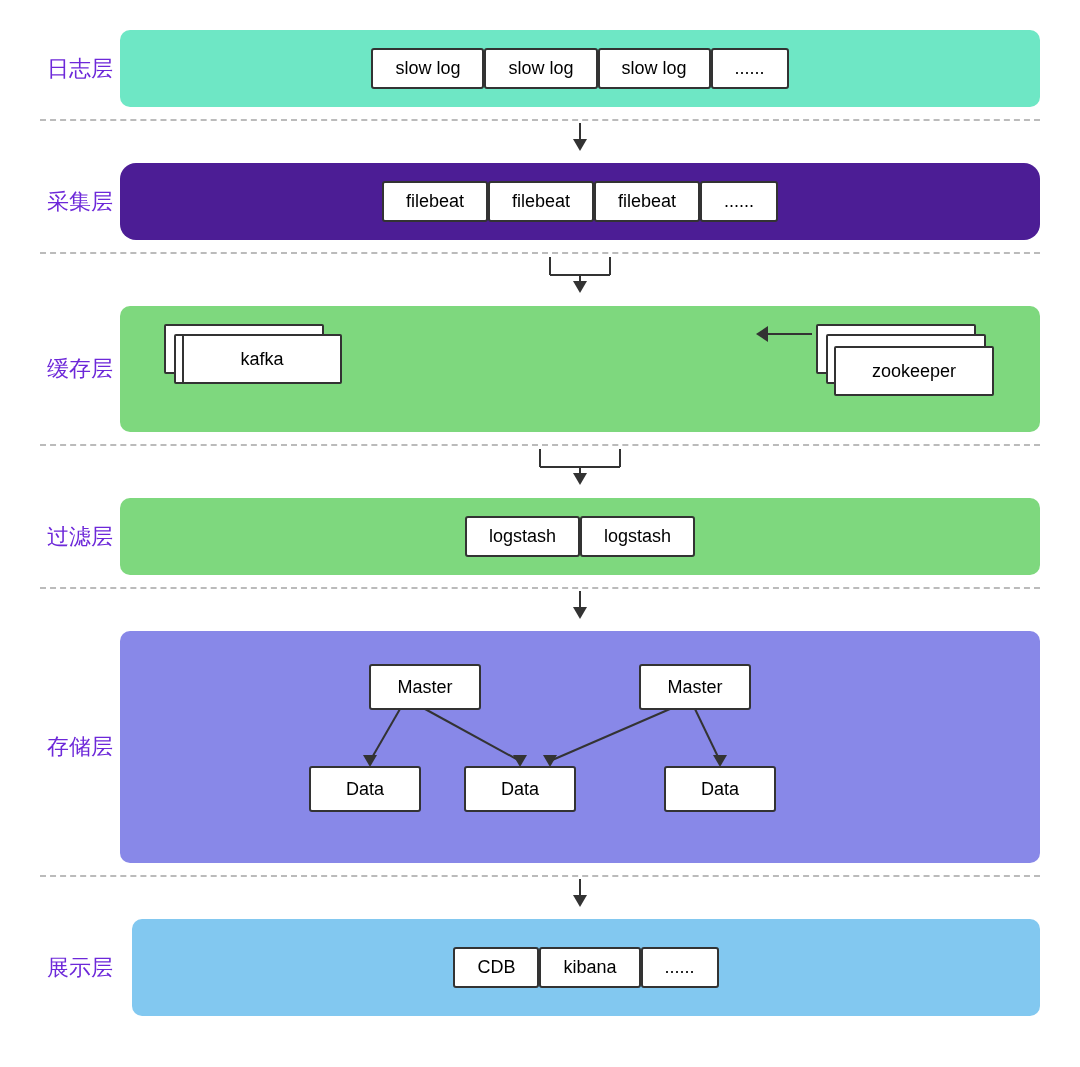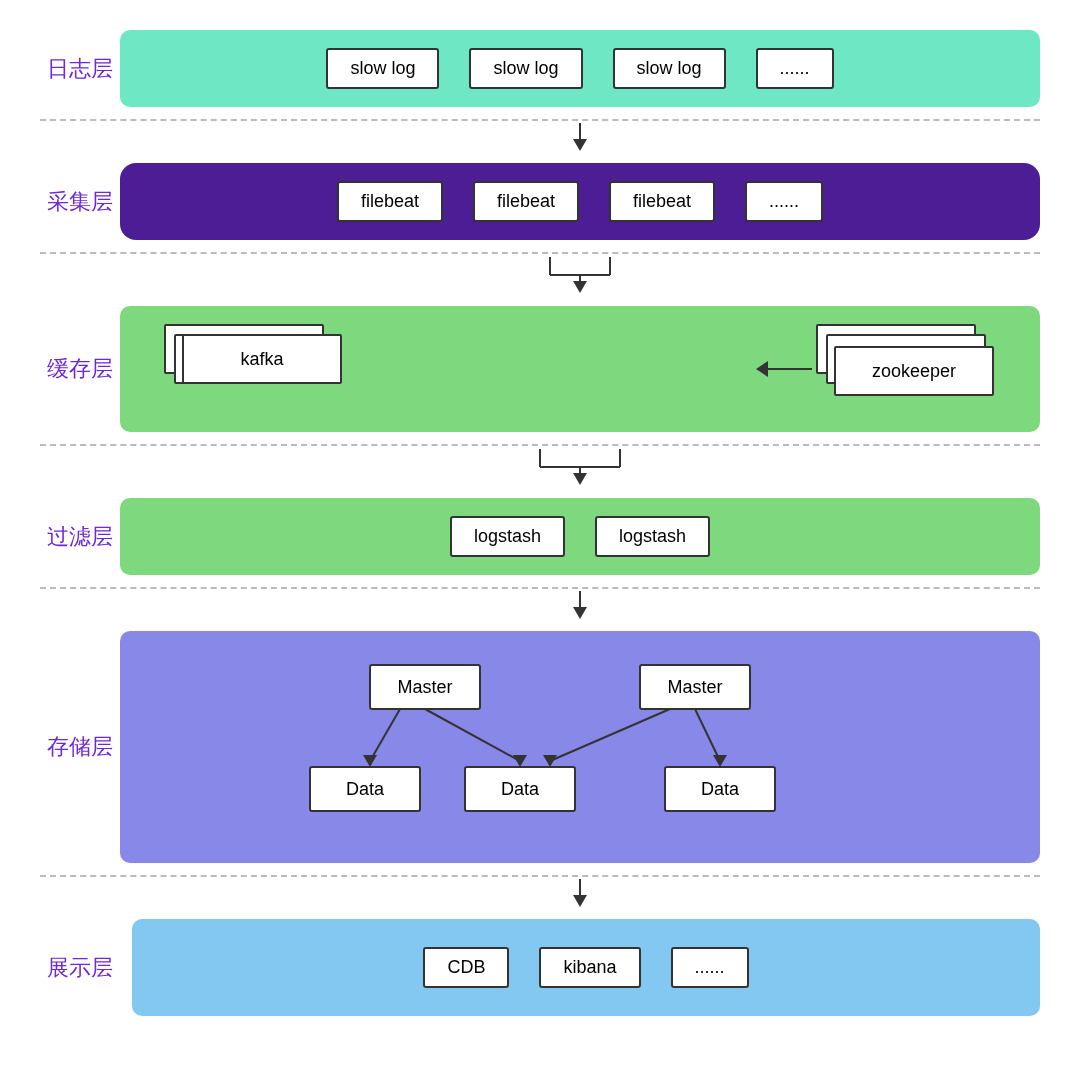--- a/index.html
+++ b/index.html
@@ -52,21 +52,21 @@
       background: #fff;
       padding: 8px 22px;
       font-size: 18px;
       border-radius: 3px;
       white-space: nowrap;
     }
 
     .nodes-group {
       display: flex;
       align-items: center;
-      gap: 30px;
+      gap: 0;
     }
 
     
     .separator {
       border: none;
       border-top: 2px dashed #bbb;
       width: 100%;
       margin: 2px 0;
     }
 
@@ -252,21 +252,21 @@
   <div class="layer-label">缓存层</div>
   <div class="layer-box cache">
     <div class="cache-inner">
       <div class="cache-left">
         <div class="kafka-stack">
           <div class="stack-bg1"></div>
           <div class="stack-bg2"></div>
           <div class="stack-front">kafka</div>
         </div>
       </div>
-      <div style="display:flex;align-items:center;">
+      <div style="display:flex;">
         <div class="arrow-left"></div>
         <div class="zoo-stack">
           <div class="stack-bg1"></div>
           <div class="stack-bg2"></div>
           <div class="stack-front">zookeeper</div>
         </div>
       </div>
     </div>
   </div>
 </div>

